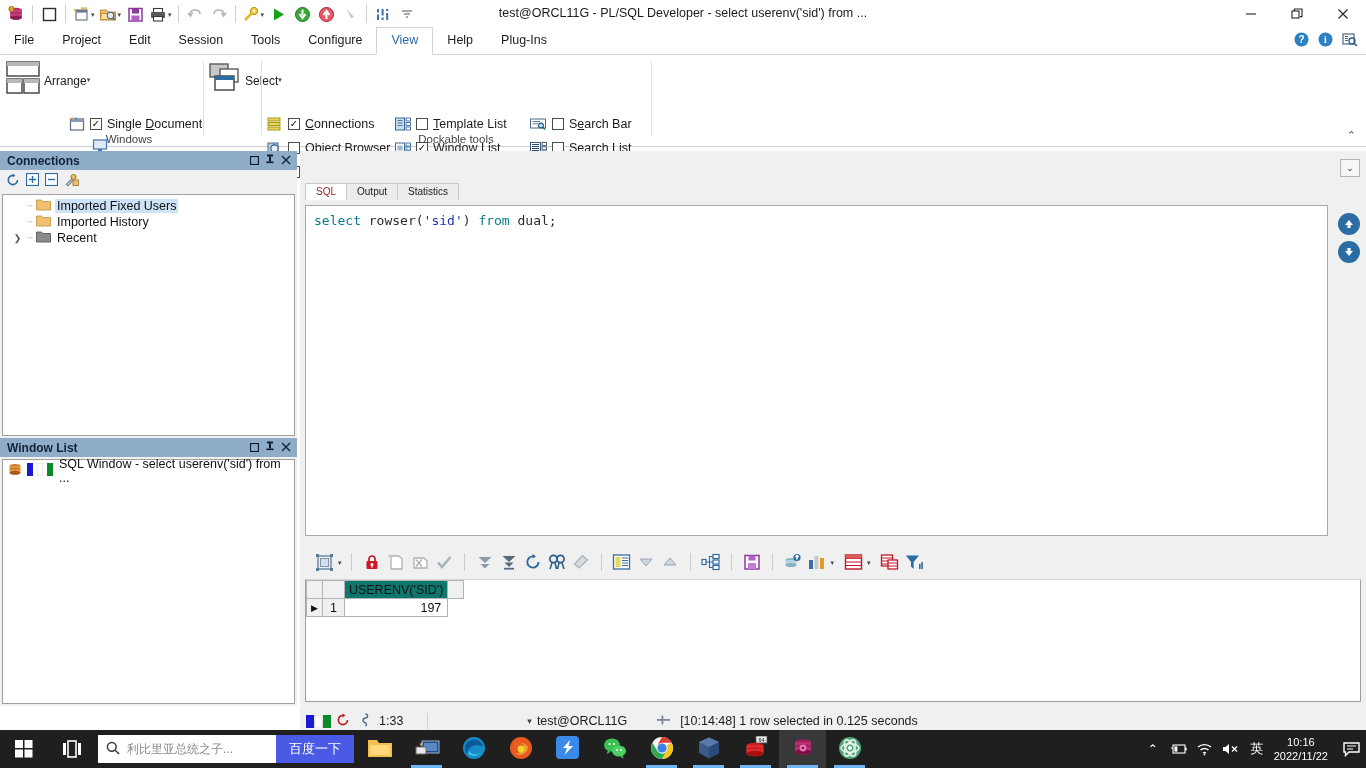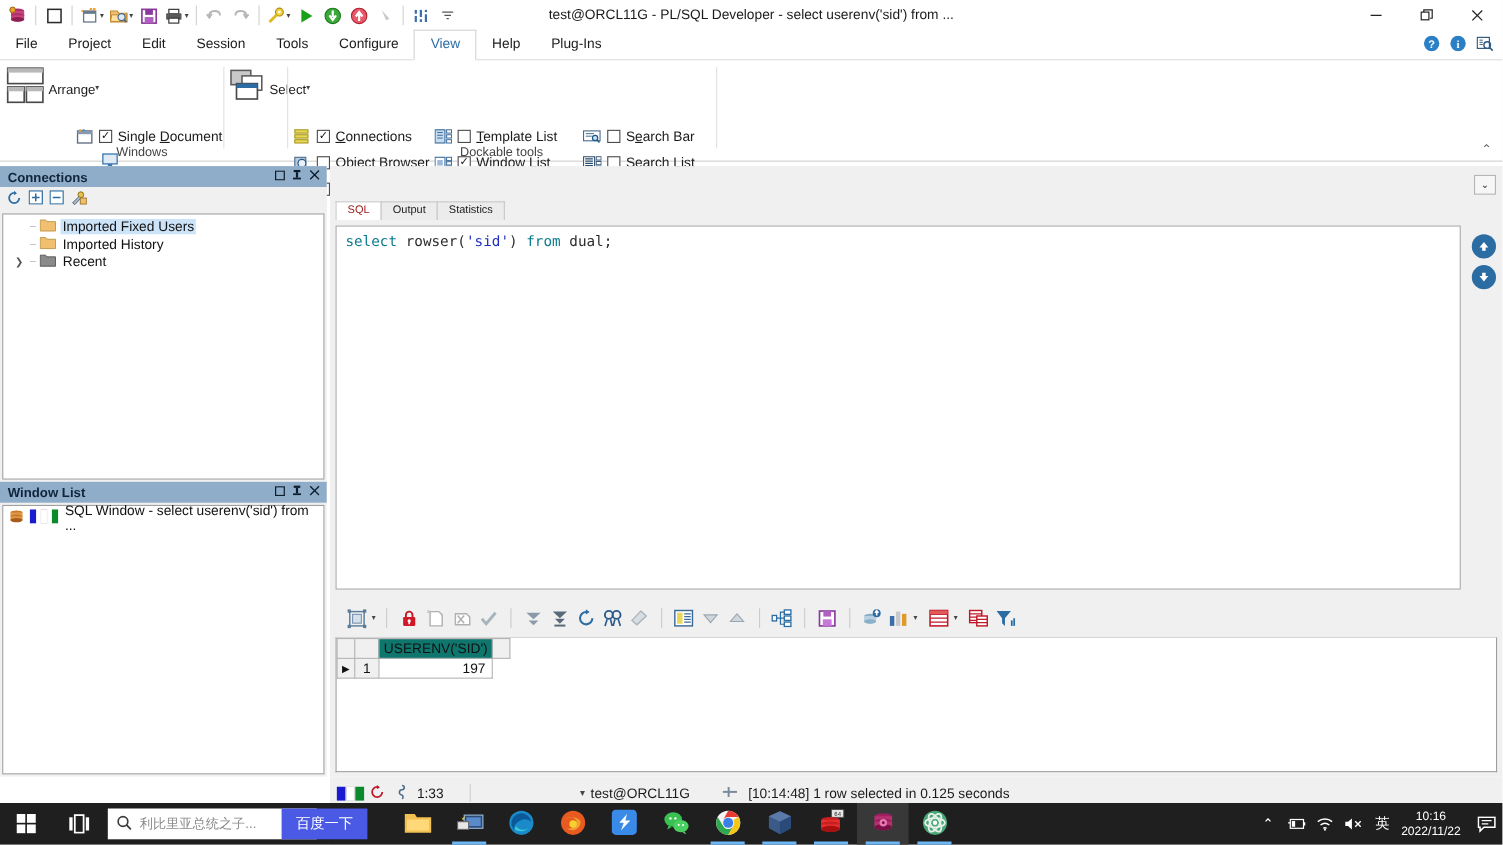--- a/index.html
+++ b/index.html
@@ -174,21 +174,21 @@
   
   .taskbar { position: absolute; left: 0; bottom: 0; width: 1366px; height: 38px; background: #1f1f1f; }
   .tb-start { position: absolute; left: 8px; top: 0; width: 32px; height: 38px; display: flex; align-items: center; justify-content: center; }
   .tb-taskview { position: absolute; left: 56px; top: 0; width: 32px; height: 38px; display: flex; align-items: center; justify-content: center; }
   .tb-search {
     position: absolute; left: 98px; top: 5px; width: 190px; height: 28px;
     background: #ffffff; display: flex; align-items: center; padding-left: 8px; gap: 7px;
   }
   .tb-search .txt { font-size: 12px; color: #8a8a8a; white-space: nowrap; overflow: hidden; }
   .tb-baidu {
-    position: absolute; left: 256px; top: 5px; width: 78px; height: 28px; background: #4b5ae4;
+    position: absolute; left: 276px; top: 5px; width: 78px; height: 28px; background: #4b5ae4;
     color: #fff; font-size: 13px; display: flex; align-items: center; justify-content: center;
   }
   .tb-apps { position: absolute; left: 356px; top: 0; height: 38px; display: flex; align-items: center; }
   .tb-app {
     width: 47px; height: 38px; display: flex; align-items: center; justify-content: center;
     position: relative;
   }
   .tb-app.open::after {
     content: ''; position: absolute; bottom: 0; left: 8px; right: 8px; height: 3px; background: #6cb6f5;
   }

